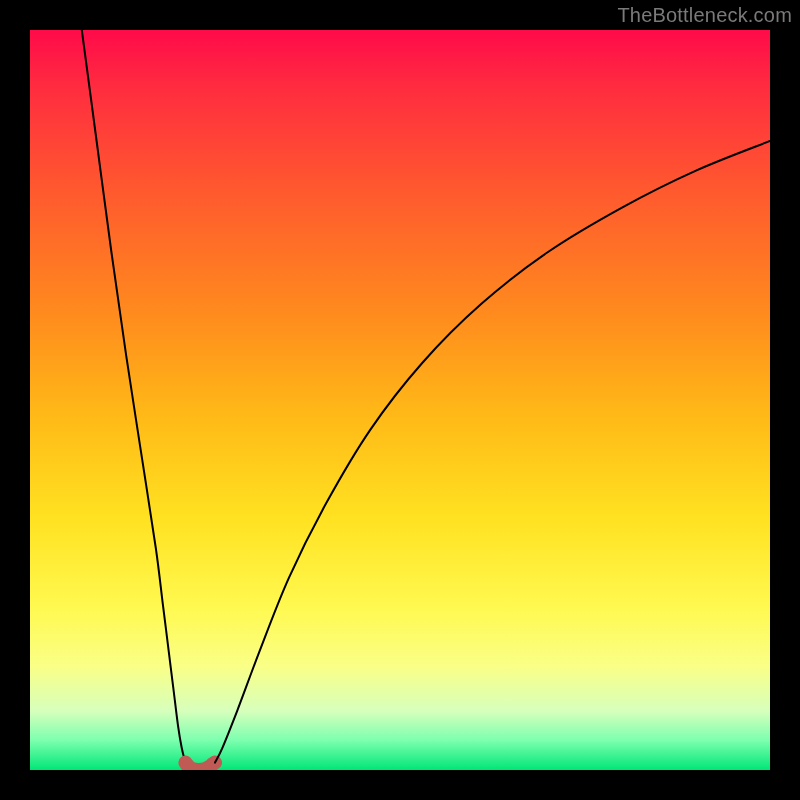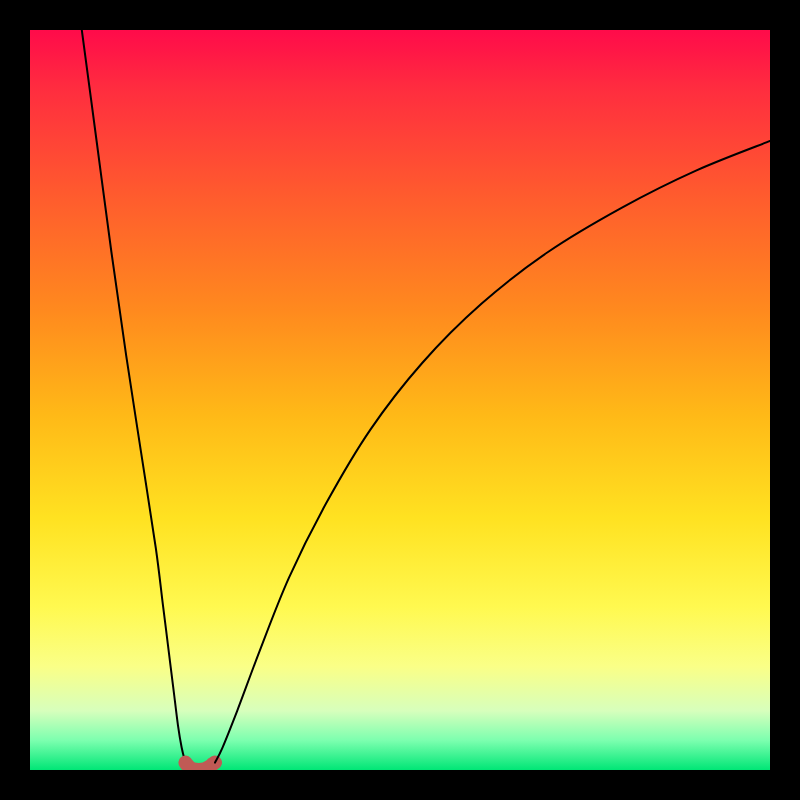--- a/index.html
+++ b/index.html
@@ -78,13 +78,14 @@
   <div class="plot">
 
     <svg class="curve" viewBox="0 0 740 740" preserveAspectRatio="none">
       <path class="line" d="M 51.8 0.0 C 54.3 18.5, 61.7 74.0, 66.6 111.0 C 71.5 148.0, 76.5 186.2, 81.4 222.0 C 86.3 257.8, 91.3 292.3, 96.2 325.6 C 101.1 358.9, 106.1 389.7, 111.0 421.8 C 115.9 453.9, 122.1 492.1, 125.8 518.0 C 129.5 543.9, 130.7 557.5, 133.2 577.2 C 135.7 596.9, 138.8 621.6, 140.6 636.4 C 142.4 651.2, 143.1 656.1, 144.3 666.0 C 145.5 675.9, 146.8 687.0, 148.0 695.6 C 149.2 704.2, 150.5 711.6, 151.7 717.8 C 152.9 724.0, 154.8 730.1, 155.4 732.6"></path>
       <path class="dip" d="M 155.4 732.6 C 156.0 733.3, 157.9 735.9, 159.1 737.0 C 160.3 738.1, 161.2 738.8, 162.8 739.3 C 164.4 739.8, 166.7 740.0, 168.7 740.0 C 170.7 740.0, 172.9 739.8, 174.6 739.3 C 176.4 738.8, 177.7 737.9, 179.1 737.0 C 180.4 736.2, 181.8 734.8, 182.8 734.1 C 183.8 733.3, 184.6 732.8, 185.0 732.6"></path>
       <path class="line" d="M 185.0 732.6 C 186.2 730.1, 188.7 726.4, 192.4 717.8 C 196.1 709.2, 201.0 696.8, 207.2 680.8 C 213.4 664.8, 220.8 643.8, 229.4 621.6 C 238.0 599.4, 247.9 572.3, 259.0 547.6 C 270.1 522.9, 282.4 498.3, 296.0 473.6 C 309.6 448.9, 324.4 423.0, 340.4 399.6 C 356.4 376.2, 373.7 354.0, 392.2 333.0 C 410.7 312.0, 430.4 292.3, 451.4 273.8 C 472.4 255.3, 494.6 238.0, 518.0 222.0 C 541.4 206.0, 567.3 191.2, 592.0 177.6 C 616.7 164.0, 641.3 151.7, 666.0 140.6 C 690.7 129.5, 727.7 115.9, 740.0 111.0"></path>
     </svg>
 
   </div>
 
+  <div class="watermark">TheBottleneck.com</div>
 </div>
 
 </body></html>

